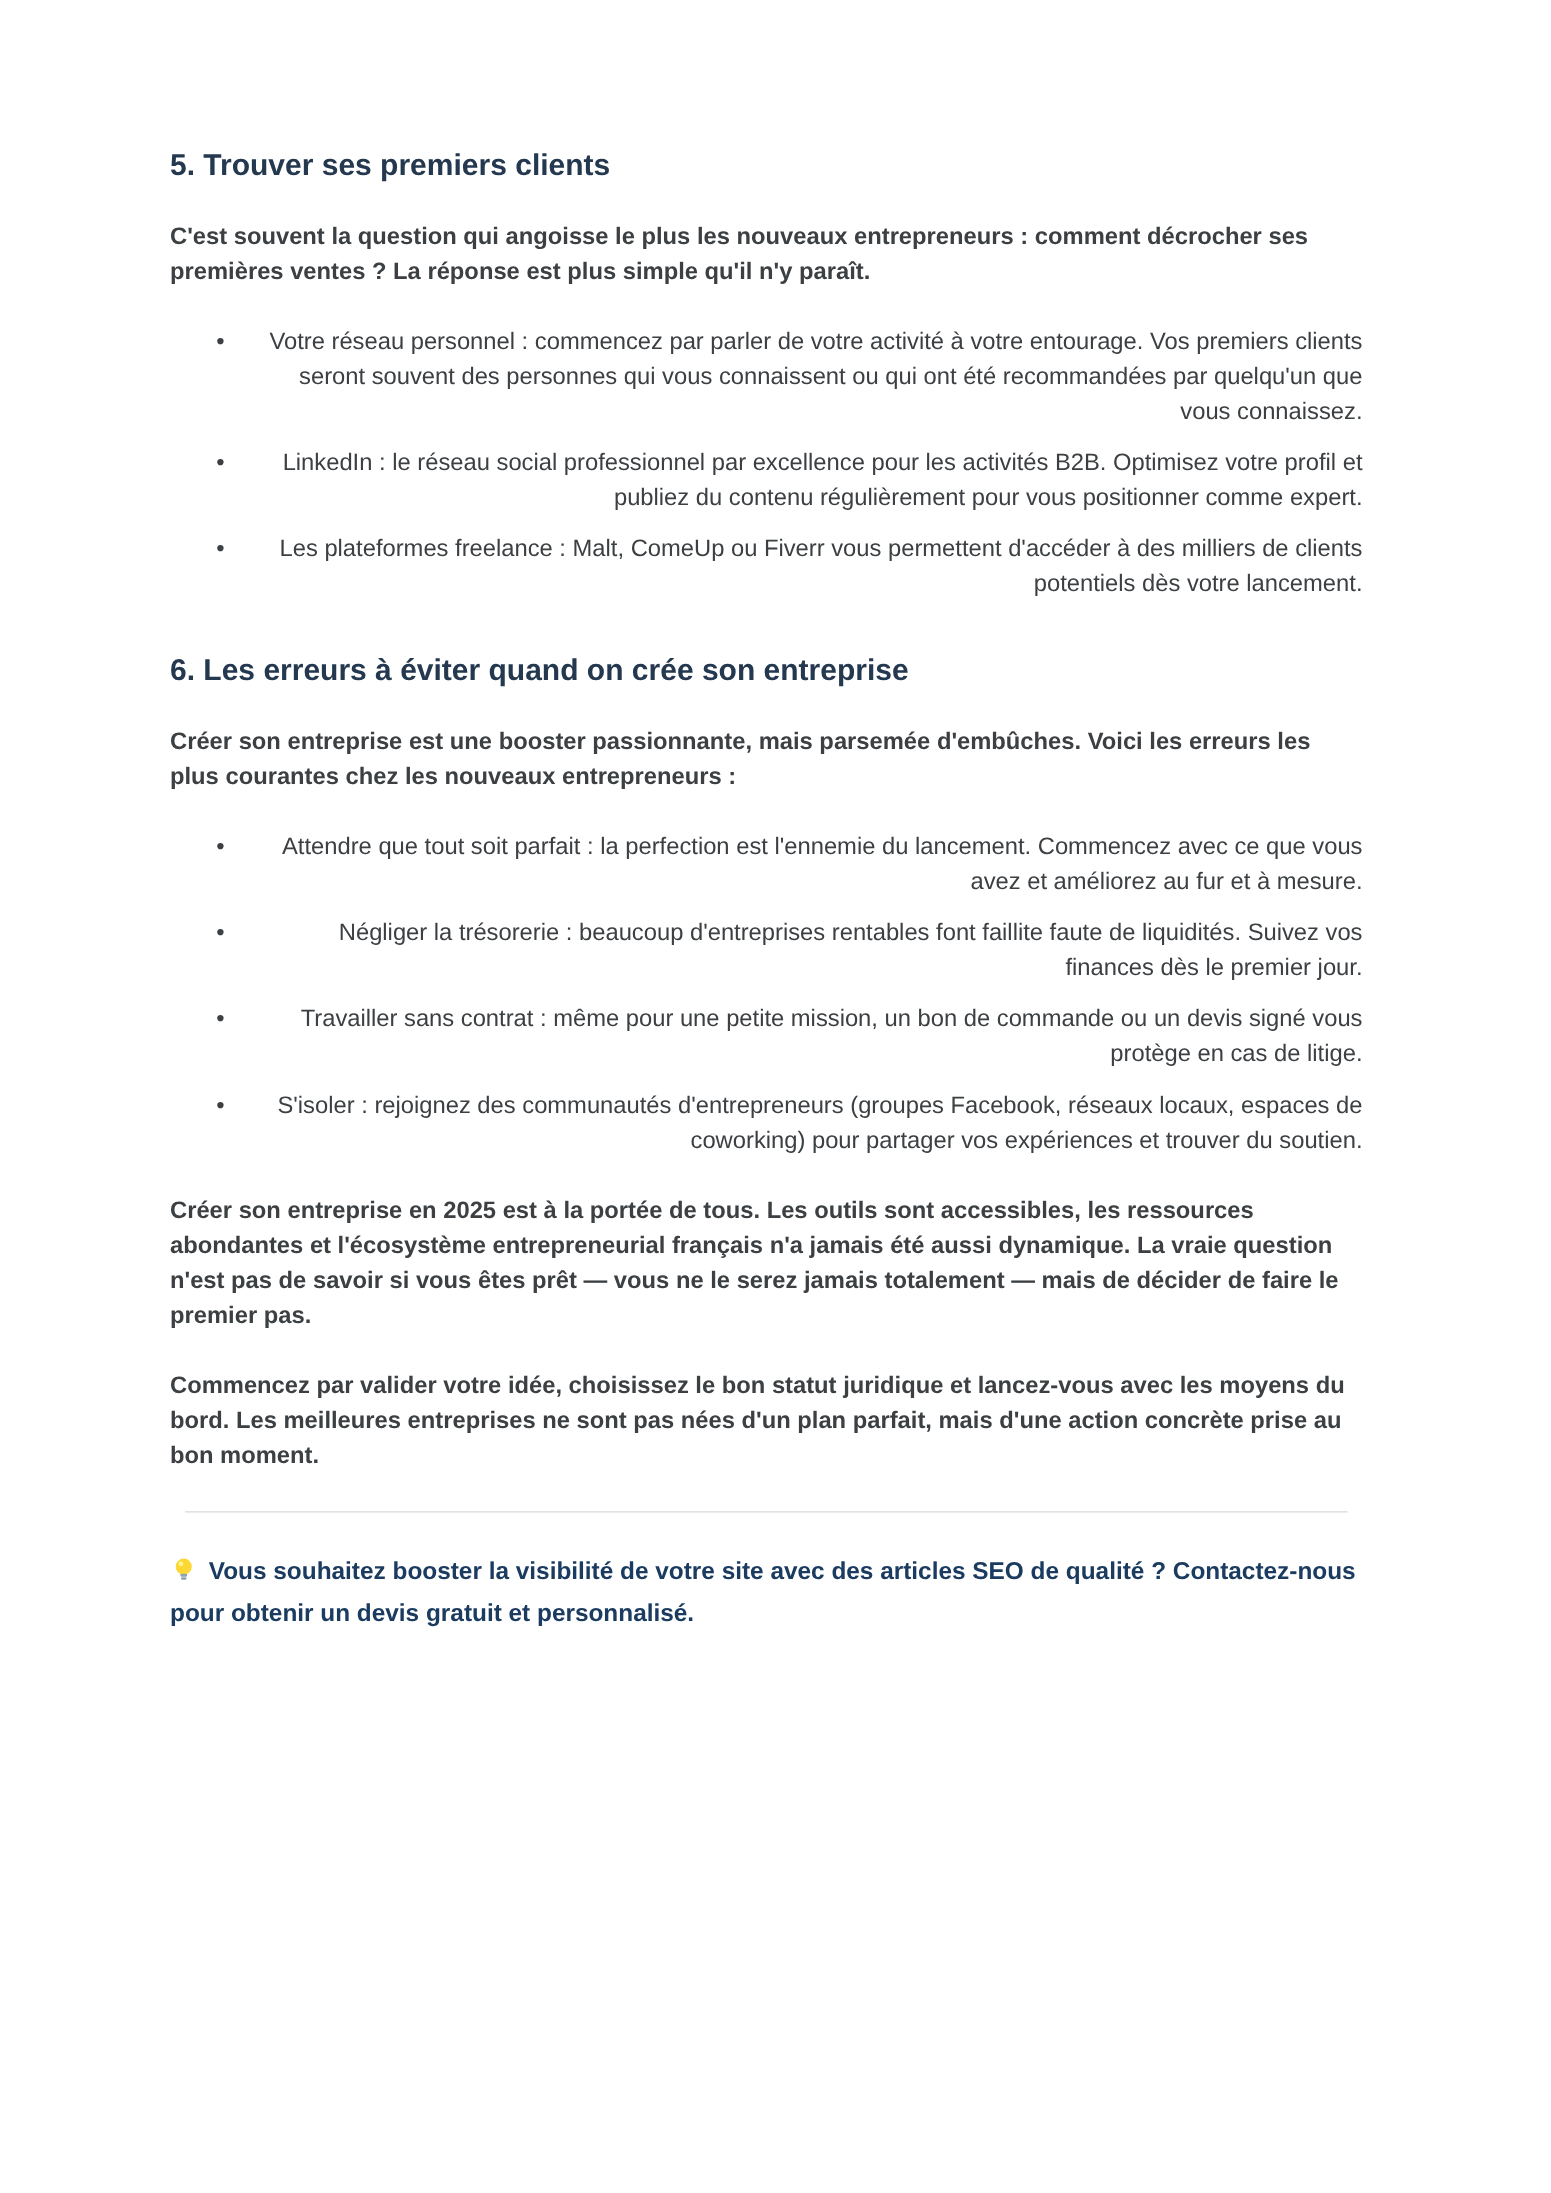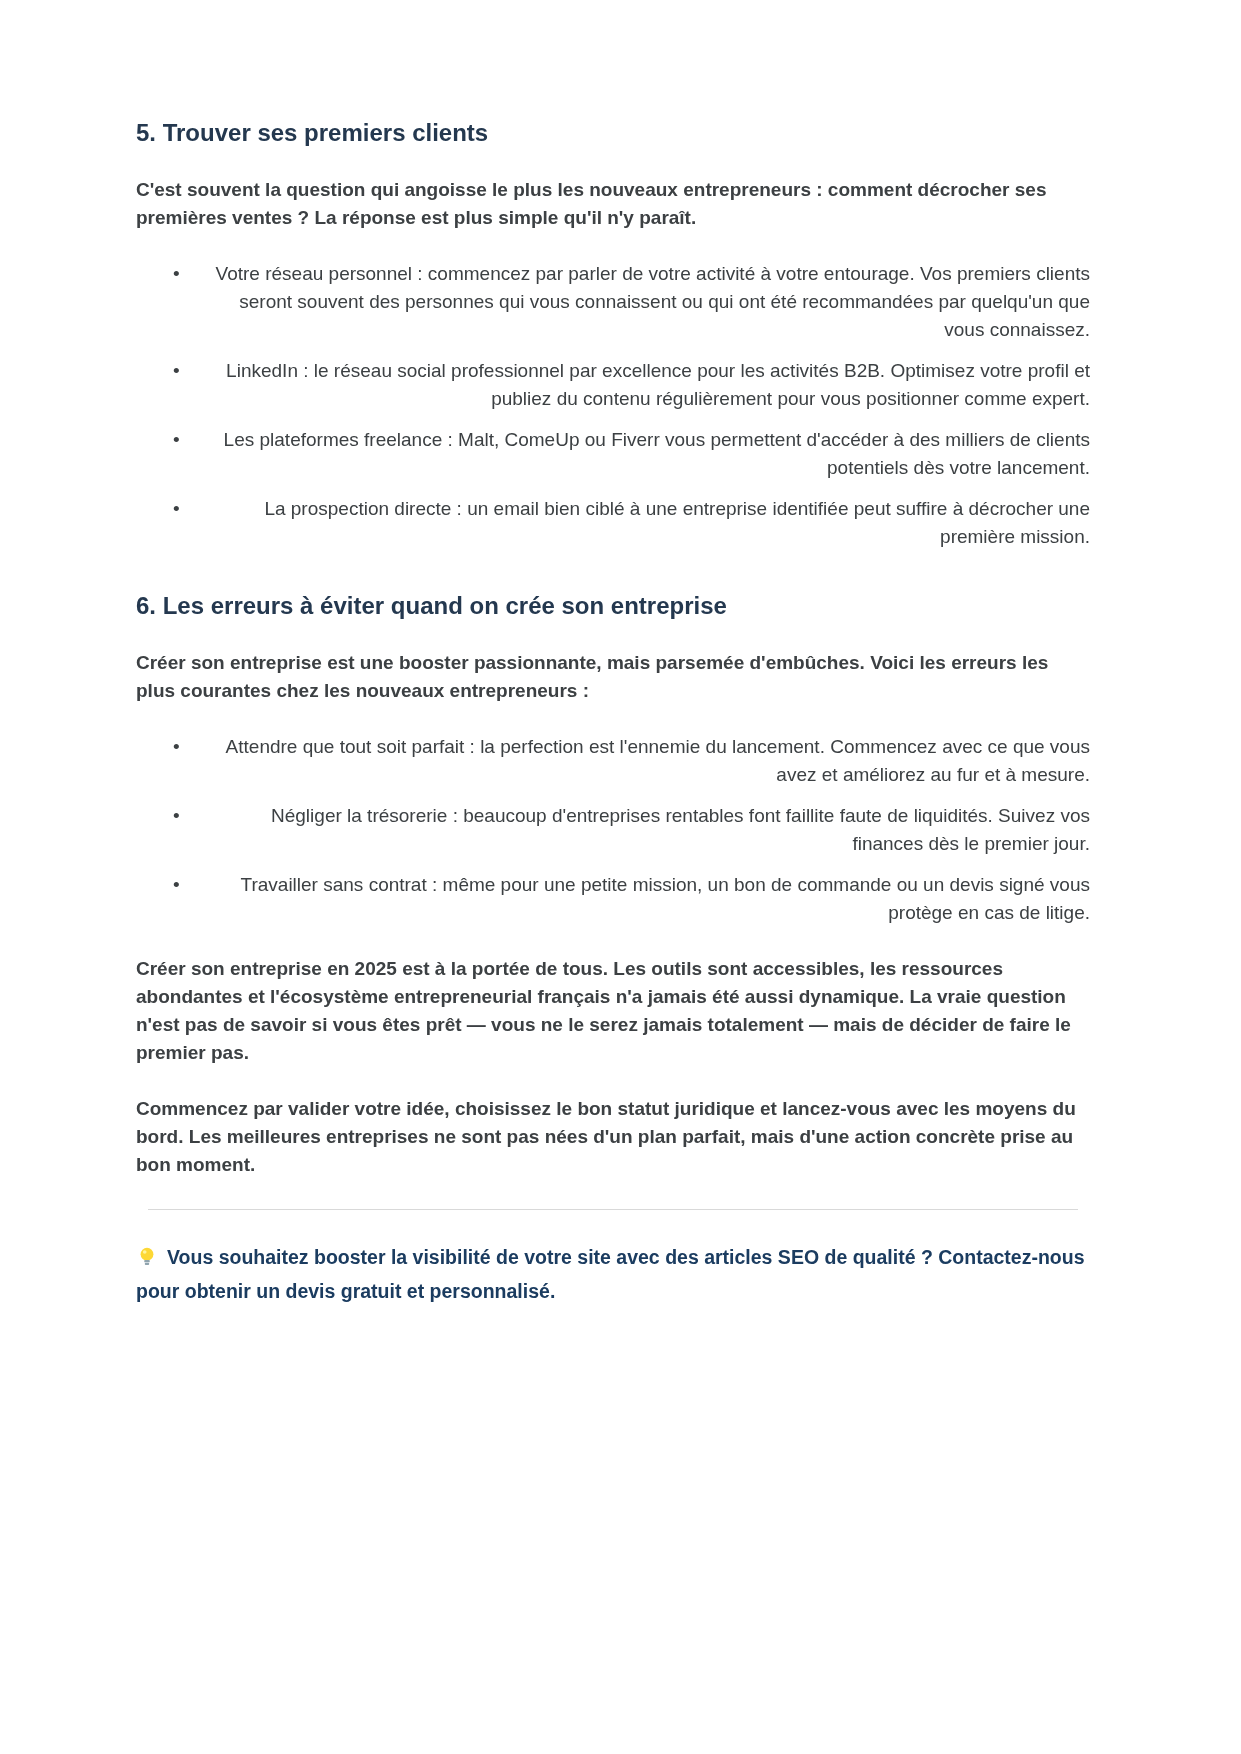--- a/index.html
+++ b/index.html
@@ -75,31 +75,31 @@
 
 <div class="page">
 
   <section>
     <h2 class="doc-heading first">5. Trouver ses premiers clients</h2>
     <p class="doc-para">C'est souvent la question qui angoisse le plus les nouveaux entrepreneurs : comment décrocher ses premières ventes ? La réponse est plus simple qu'il n'y paraît.</p>
     <ul class="doc-list">
       <li>Votre réseau personnel : commencez par parler de votre activité à votre entourage. Vos premiers clients seront souvent des personnes qui vous connaissent ou qui ont été recommandées par quelqu'un que vous connaissez.</li>
       <li>LinkedIn : le réseau social professionnel par excellence pour les activités B2B. Optimisez votre profil et publiez du contenu régulièrement pour vous positionner comme expert.</li>
       <li>Les plateformes freelance : Malt, ComeUp ou Fiverr vous permettent d'accéder à des milliers de clients potentiels dès votre lancement.</li>
-      <li>La prospection directe : un email bien ciblé à une entreprise identifiée peut suffire à décrocher une première mission.</li>
     </ul>
   </section>
 
   <section>
     <h2 class="doc-heading">6. Les erreurs à éviter quand on crée son entreprise</h2>
     <p class="doc-para">Créer son entreprise est une booster passionnante, mais parsemée d'embûches. Voici les erreurs les plus courantes chez les nouveaux entrepreneurs :</p>
     <ul class="doc-list">
       <li>Attendre que tout soit parfait : la perfection est l'ennemie du lancement. Commencez avec ce que vous avez et améliorez au fur et à mesure.</li>
       <li>Négliger la trésorerie : beaucoup d'entreprises rentables font faillite faute de liquidités. Suivez vos finances dès le premier jour.</li>
       <li>Travailler sans contrat : même pour une petite mission, un bon de commande ou un devis signé vous protège en cas de litige.</li>
+      <li>S'isoler : rejoignez des communautés d'entrepreneurs (groupes Facebook, réseaux locaux, espaces de coworking) pour partager vos expériences et trouver du soutien.</li>
     </ul>
   </section>
 
   <section>
     <p class="doc-para">Créer son entreprise en 2025 est à la portée de tous. Les outils sont accessibles, les ressources abondantes et l'écosystème entrepreneurial français n'a jamais été aussi dynamique. La vraie question n'est pas de savoir si vous êtes prêt — vous ne le serez jamais totalement — mais de décider de faire le premier pas.</p>
     <p class="doc-para">Commencez par valider votre idée, choisissez le bon statut juridique et lancez-vous avec les moyens du bord. Les meilleures entreprises ne sont pas nées d'un plan parfait, mais d'une action concrète prise au bon moment.</p>
   </section>
 
   <hr class="doc-divider">
 

